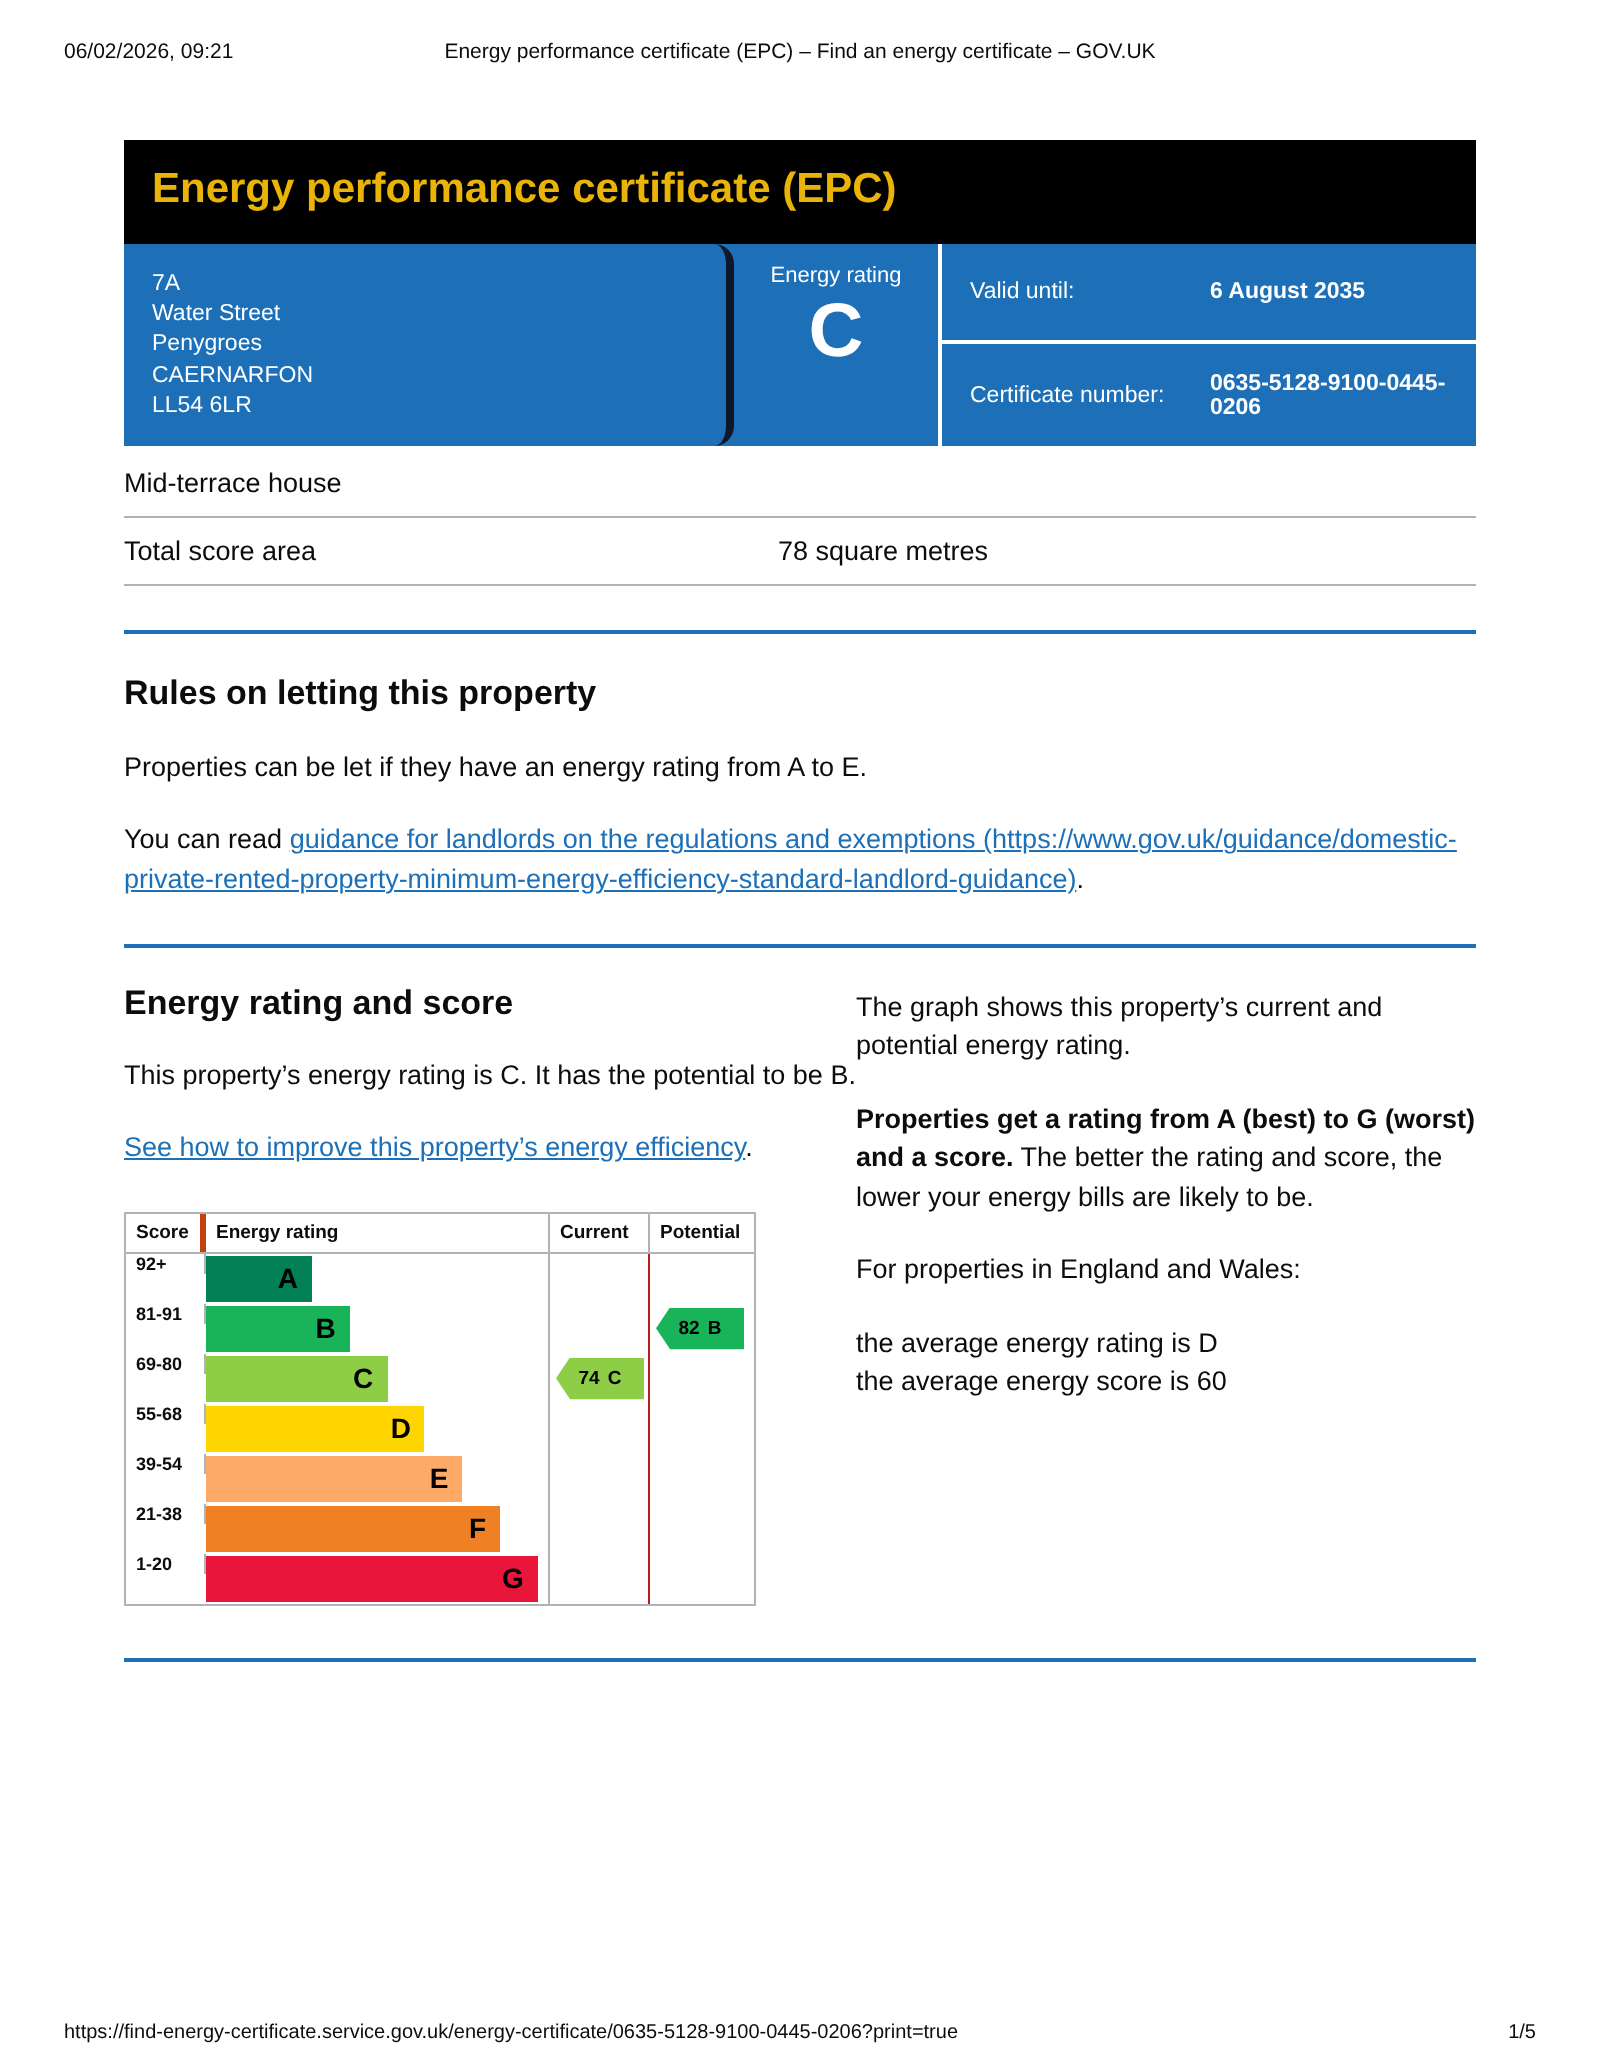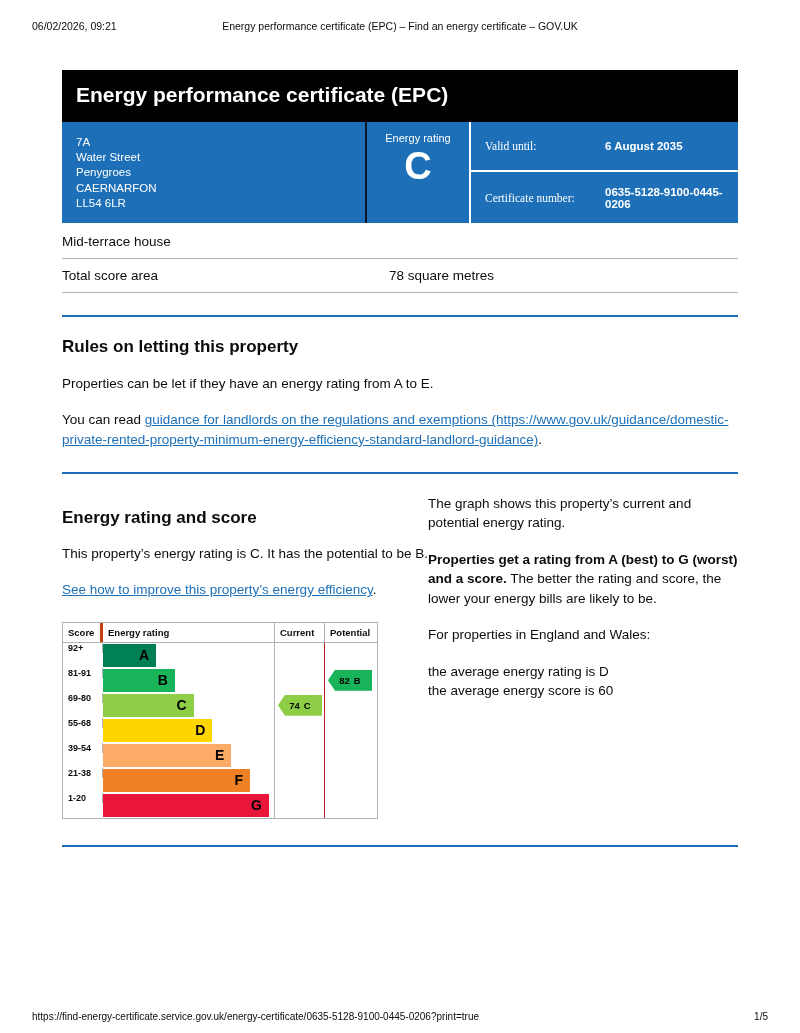--- a/index.html
+++ b/index.html
@@ -68,41 +68,42 @@
   
   .content {
     position: absolute;
     left: 62px;
     top: 70px;
     width: 676px;
   }
 
   .title-bar {
     background: #000000;
-    color: #ffffff;
+    color: #eab308;
     font-size: 21px;
     font-weight: bold;
     padding: 13px 14px 15px 14px;
     box-sizing: border-box;
   }
 
   
   .summary {
     display: flex;
     width: 100%;
     background: #1d70b8;
     color: #ffffff;
   }
   .sum-address {
     width: 305px;
     box-sizing: border-box;
     padding: 13px 14px 12px 14px;
     font-size: 11.5px;
     line-height: 1.32;
-    border-right: 2px solid #0f172a;
+    border-right: 4px solid #0f172a;
+    border-radius: 10px;
   }
   .sum-rating {
     width: 104px;
     box-sizing: border-box;
     padding: 10px 4px 8px 4px;
     text-align: center;
     border-right: 2px solid #ffffff;
   }
   .sum-rating .rlabel {
     font-size: 11px;
@@ -126,21 +127,20 @@
     font-size: 11.5px;
     box-sizing: border-box;
     height: 50%;
   }
   .sum-row.first {
     border-bottom: 2px solid #ffffff;
   }
   .sum-row .k {
     width: 120px;
     flex: none;
-    font-family: Liberation Serif, serif;
   }
   .sum-row .v {
     font-weight: bold;
   }
 
   
   .detail-row {
     display: flex;
     font-size: 13.5px;
     padding: 9px 0 9px 0;
@@ -178,21 +178,20 @@
   }
 
   
   .cols {
     display: flex;
     margin-top: 18px;
   }
   .col-left {
     width: 366px;
     flex: none;
-    margin-top: 16px;
   }
   .col-right {
     flex: 1;
     padding-top: 2px;
   }
   .col-right p {
     font-size: 13.5px;
     line-height: 1.45;
     margin: 0 0 17px 0;
   }

